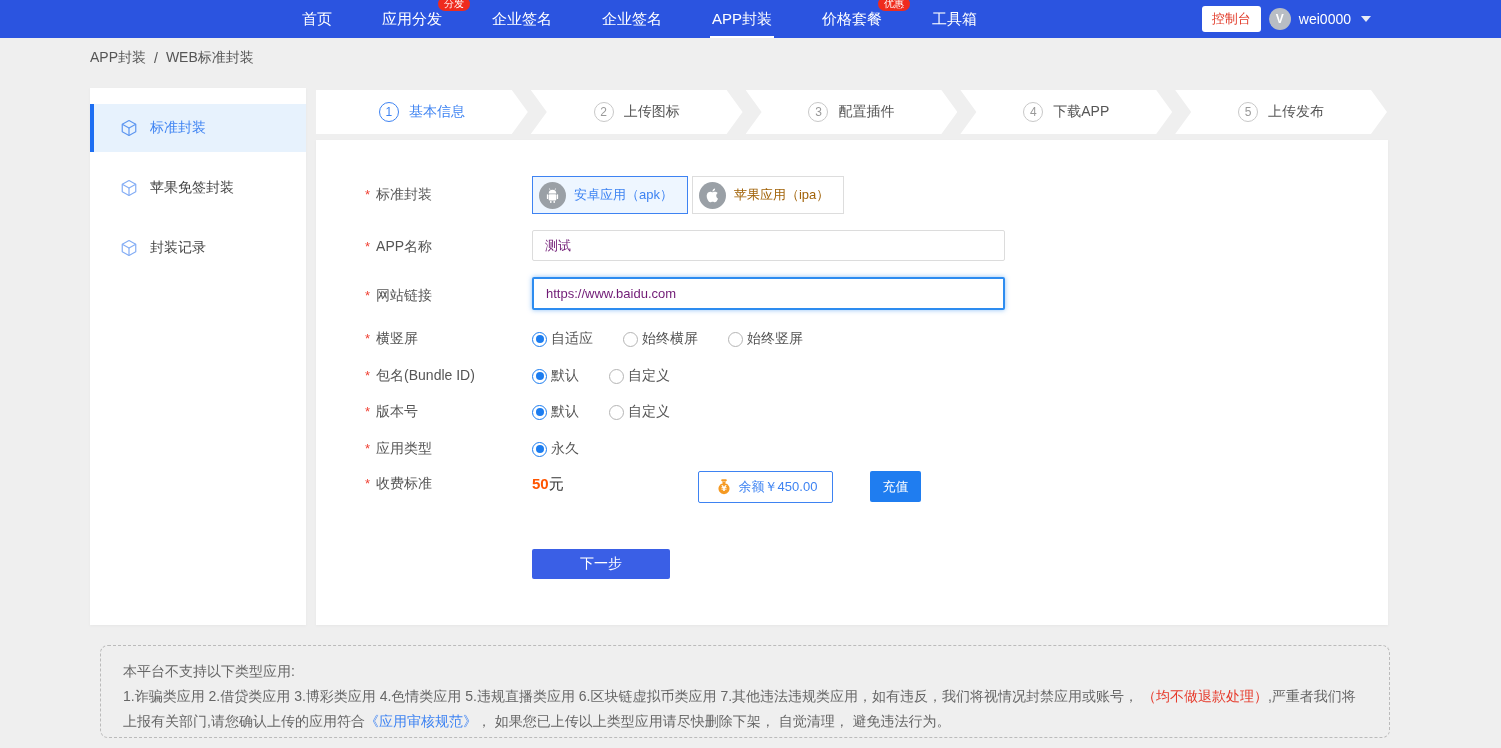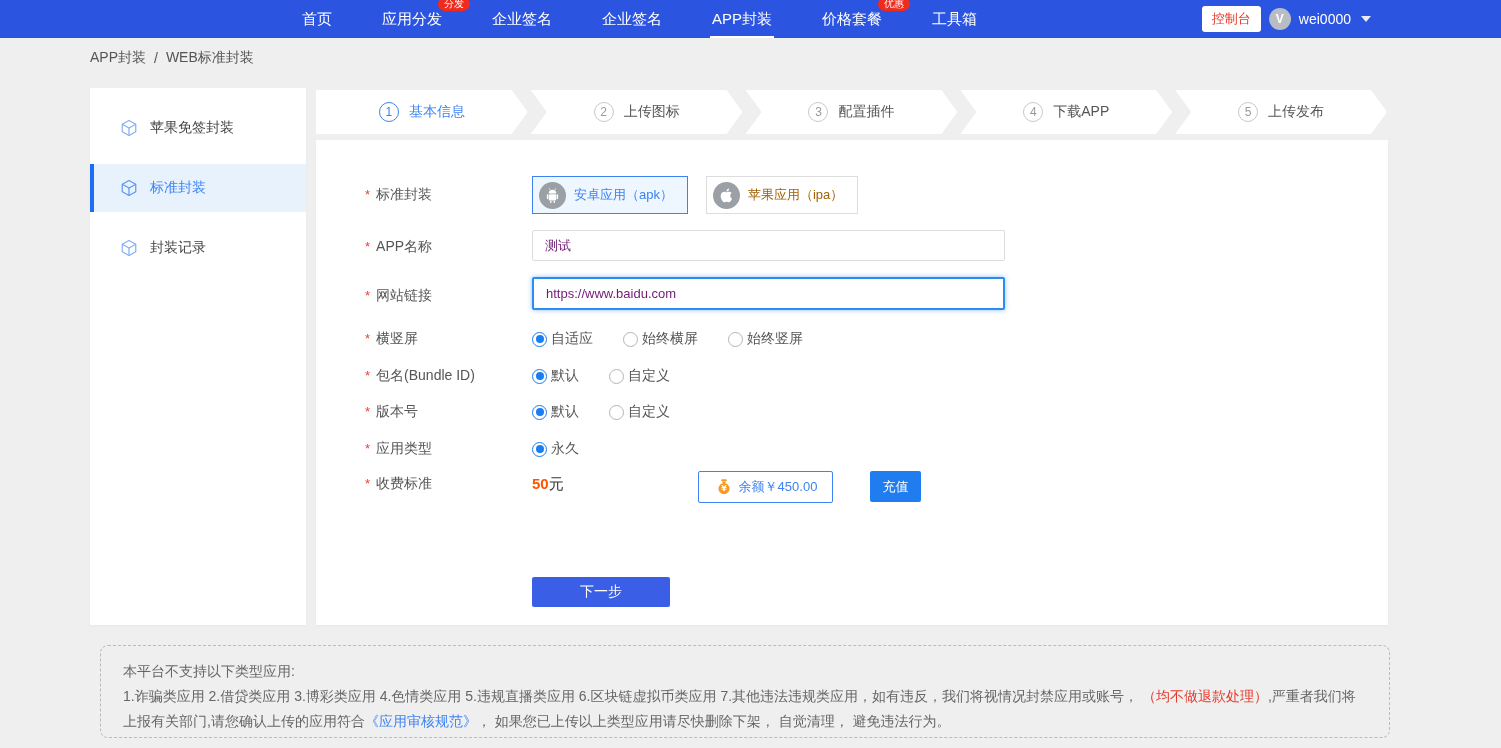--- a/index.html
+++ b/index.html
@@ -58,21 +58,21 @@
   .wstep.active .wlabel { color:#3e83f2; }
 
   
   .main-card { position:absolute; left:316px; top:140px; width:1072px; height:485px; background:#fff;
                box-shadow:0 1px 3px rgba(0,0,0,.04); }
   .frow { position:absolute; left:0; width:100%; }
   .flabel { position:absolute; left:49px; font-size:14px; color:#555; }
   .flabel .star { color:#f04134; margin-right:6px; font-size:13px; }
   .fctrl { position:absolute; left:216px; }
 
-  .type-btns { display:flex; gap:18px; }
+  .type-btns { display:flex; gap:4px; }
   .type-btn { height:38px; display:flex; align-items:center; gap:8px; padding:0 14px 0 6px; background:#fff;
               border:1px solid #ddd; cursor:pointer; font-family:inherit; font-size:13px; color:#a16207; }
   .type-btn.selected { border-color:#3e83f2; background:#eef6ff; color:#3e83f2; }
   .os-circle { width:27px; height:27px; border-radius:50%; background:#9aa0a6; display:flex;
                align-items:center; justify-content:center; }
   .os-circle svg { width:19px; height:19px; }
 
   .txt-input { width:473px; height:31px; border:1px solid #dcdcdc; border-radius:2px; padding:0 12px;
                font-size:13px; color:#701a75; font-family:inherit; outline:none; background:#fff; }
   .txt-input.focused { border:2px solid #2d8cf0; box-shadow:0 0 5px rgba(45,140,240,.55); height:33px; }
@@ -86,21 +86,21 @@
 
   .fee-amount { font-size:15px; color:#333; }
   .fee-amount b { color:#ff5500; font-weight:bold; }
   .balance-box { position:absolute; left:382px; top:-4px; width:135px; height:32px; border:1px solid #3e83f2;
                  border-radius:2px; background:#fff; display:flex; align-items:center; justify-content:center;
                  gap:5px; color:#3e83f2; font-size:13px; cursor:pointer; }
   .balance-box svg { width:20px; height:20px; }
   .recharge-btn { position:absolute; left:554px; top:-4px; width:51px; height:31px; background:#1f7df0; color:#fff;
                   border:none; border-radius:2px; font-size:13px; cursor:pointer; font-family:inherit; }
   .next-btn { position:absolute; left:216px; top:409px; width:138px; height:30px; background:#3a5fe6; color:#fff;
-              border:none; border-radius:2px; font-size:14px; cursor:pointer; font-family:inherit;margin-top:28px; }
+              border:none; border-radius:2px; font-size:14px; cursor:pointer; font-family:inherit; }
 
   
   .notice-box { position:absolute; left:100px; top:645px; width:1290px; height:93px; border:1px dashed #bbb;
                 border-radius:8px; padding:13px 22px; font-size:14px; color:#666; line-height:25px; }
   .notice-red { color:#e6392a; }
   .notice-link { color:#3e83f2; cursor:pointer; text-decoration:none; }
 </style>
 </head>
 <body>
 
@@ -142,35 +142,35 @@
     </div>
   </div>
 
   <div class="breadcrumb">
     <span>APP封装</span>
     <span>/</span>
     <span>WEB标准封装</span>
   </div>
 
   <div class="sidebar">
+    <div class="side-item active">
+      <svg class="cube" viewBox="0 0 24 24" fill="none" stroke="#5e97f0" stroke-width="1.6" stroke-linejoin="round">
+        <path d="M12 2 L21 7 V17 L12 22 L3 17 V7 Z"></path>
+          <path d="M3 7 L12 12 L21 7"></path>
+          <path d="M12 12 V22"></path>
+      </svg>
+      <span>标准封装</span>
+    </div>
     <div class="side-item">
       <svg class="cube" viewBox="0 0 24 24" fill="none" stroke="#85aef5" stroke-width="1.6" stroke-linejoin="round">
         <path d="M12 2 L21 7 V17 L12 22 L3 17 V7 Z"></path>
           <path d="M3 7 L12 12 L21 7"></path>
           <path d="M12 12 V22"></path>
       </svg>
       <span>苹果免签封装</span>
-    </div>
-    <div class="side-item active">
-      <svg class="cube" viewBox="0 0 24 24" fill="none" stroke="#5e97f0" stroke-width="1.6" stroke-linejoin="round">
-        <path d="M12 2 L21 7 V17 L12 22 L3 17 V7 Z"></path>
-          <path d="M3 7 L12 12 L21 7"></path>
-          <path d="M12 12 V22"></path>
-      </svg>
-      <span>标准封装</span>
     </div>
     <div class="side-item">
       <svg class="cube" viewBox="0 0 24 24" fill="none" stroke="#85aef5" stroke-width="1.6" stroke-linejoin="round">
         <path d="M12 2 L21 7 V17 L12 22 L3 17 V7 Z"></path>
           <path d="M3 7 L12 12 L21 7"></path>
           <path d="M12 12 V22"></path>
       </svg>
       <span>封装记录</span>
     </div>
   </div>

